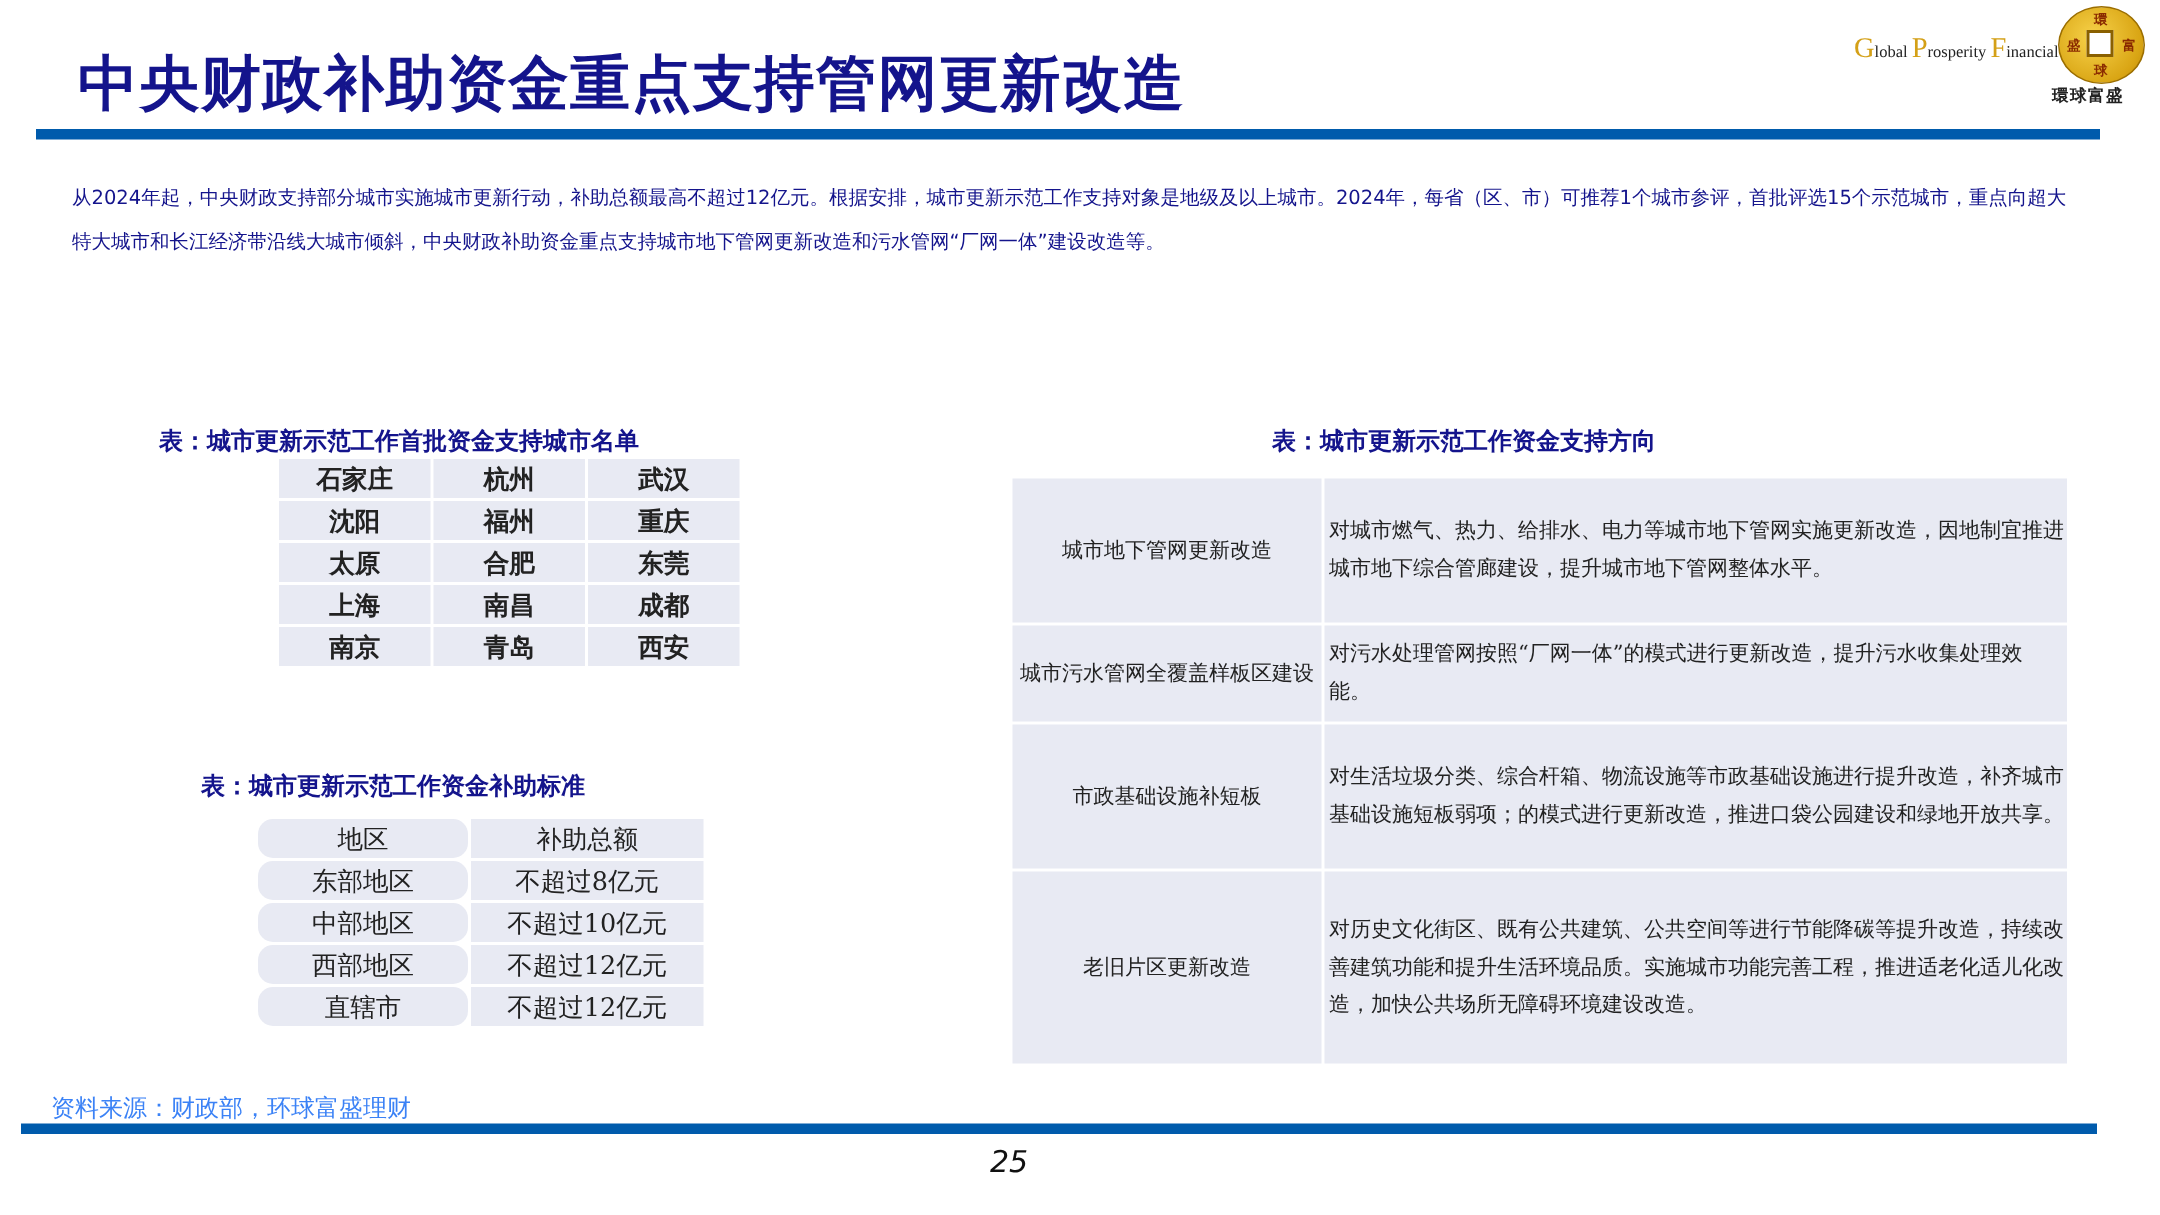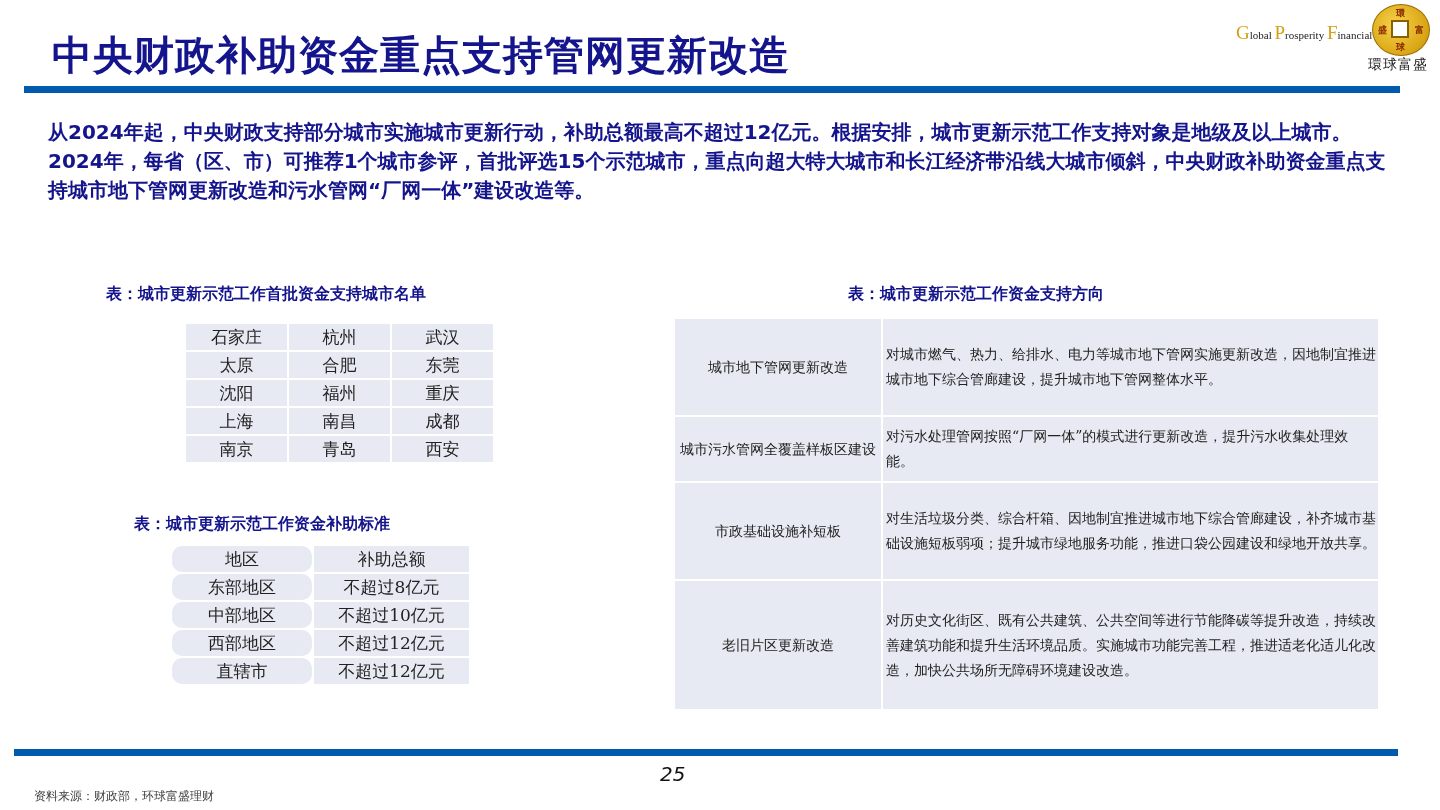--- a/index.html
+++ b/index.html
@@ -8,51 +8,51 @@
   .abs { position: absolute; }
   .title { left: 52px; top: 28px; font-size: 40px; font-weight: bold; color: #14148c; letter-spacing: 1px;
            font-family: "DejaVu Sans", "Liberation Sans", sans-serif; white-space: nowrap; }
   .top-bar { left: 24px; top: 86px; width: 1376px; height: 7px; background: #005bac; }
   .bottom-bar { left: 14px; top: 749px; width: 1384px; height: 7px; background: #005bac; }
 
   .logo { left: 1232px; top: 4px; width: 208px; height: 80px; }
   .logo-en { position: absolute; left: 4px; top: 18px; font-size: 11px; color: #222; white-space: nowrap;
              font-family: "Liberation Serif", serif; }
   .logo-en .cap { font-size: 19px; color: #d4a017; }
-  .logo-cn { position: absolute; left: 136px; top: 52px; font-size: 14px; font-weight: normal; color: #222;
+  .logo-cn { position: absolute; left: 136px; top: 52px; font-size: 11px; font-weight: bold; color: #222;
              letter-spacing: 1px; white-space: nowrap; }
   .coin { position: absolute; left: 140px; top: 0px; width: 56px; height: 50px; border-radius: 50%;
           background: radial-gradient(circle at 40% 40%, #f7d24a, #d9a514 70%, #b88308);
           border: 1px solid #9b6e00; }
   .coin .hole { position: absolute; left: 18px; top: 15px; width: 18px; height: 18px; background: #fff; border: 2px solid #8a6000; box-sizing: border-box; }
   .coin .ch { position: absolute; font-size: 9px; color: #8a2a00; font-weight: bold; }
 
-  .intro { left: 48px; top: 118px; width: 1340px; font-size: 20px; line-height: 29px; color: #14148c;
-           font-family: "DejaVu Sans", "Liberation Sans", sans-serif; font-weight: bold; }
+  .intro { left: 48px; top: 118px; width: 1340px; font-size: 13px; line-height: 29px; color: #14148c;
+           font-family: "DejaVu Sans", "Liberation Sans", sans-serif; }
 
   .caption { font-size: 16px; font-weight: bold; color: #14148c; white-space: nowrap;
              font-family: "DejaVu Sans", "Liberation Sans", sans-serif; }
   .cap1 { left: 106px; top: 284px; }
   .cap2 { left: 134px; top: 514px; }
   .cap3 { left: 848px; top: 284px; }
 
   table { border-collapse: separate; border-spacing: 2px; position: absolute; }
   td { background: #e8eaf3; color: #222; text-align: center; padding: 0; font-size: 17px; }
-  .cities { left: 184px; top: 322px; }
+  .cities { left: 184px; top: 304px; font-weight: bold; }
   .cities td { width: 101px; height: 26px; }
   .subsidy { left: 170px; top: 544px; }
   .subsidy td.c1 { width: 140px; border-radius: 10px; height 26px; }
   .subsidy td.c2 { width: 155px; }
   .subsidy td { height: 26px; }
   .dir { left: 673px; top: 317px; }
   .dir td { font-size: 14px; line-height: 25px; }
   .dir td.k { width: 202px; padding: 0 2px; }
   .dir td.v { width: 490px; text-align: left; padding: 0 2px 0 3px; }
 
-  .source { left: 34px; top: 788px; font-size: 12px; color: #404040; white-space: nowrap; }
+  .source { left: 34px; top: 729px; font-size: 16px; color: #3b82f6; white-space: nowrap; }
   .page { left: 660px; top: 762px; font-size: 20px; color: #111; font-family: "DejaVu Sans", "Liberation Sans", sans-serif; font-style: italic; }
 </style>
 </head>
 <body>
 
 <div class="abs title">中央财政补助资金重点支持管网更新改造</div>
 
 <div class="abs logo">
   <div class="logo-en">
     <span class="cap">G</span><span>lobal </span><span class="cap">P</span><span>rosperity </span><span class="cap">F</span><span>inancial</span>
@@ -73,28 +73,28 @@
 
 <div class="abs caption cap1">表：城市更新示范工作首批资金支持城市名单</div>
 <table class="cities">
   <tbody>
       <tr>
     <td>石家庄</td>
     <td>杭州</td>
     <td>武汉</td>
   </tr>
   <tr>
+    <td>沈阳</td>
+    <td>福州</td>
+    <td>重庆</td>
+  </tr>
+  <tr>
     <td>太原</td>
     <td>合肥</td>
     <td>东莞</td>
-  </tr>
-  <tr>
-    <td>沈阳</td>
-    <td>福州</td>
-    <td>重庆</td>
   </tr>
   <tr>
     <td>上海</td>
     <td>南昌</td>
     <td>成都</td>
   </tr>
   <tr>
     <td>南京</td>
     <td>青岛</td>
     <td>西安</td>
@@ -134,21 +134,21 @@
       <tr>
     <td class="k" style="height:96px;">城市地下管网更新改造</td>
     <td class="v">对城市燃气、热力、给排水、电力等城市地下管网实施更新改造，因地制宜推进城市地下综合管廊建设，提升城市地下管网整体水平。</td>
   </tr>
   <tr>
     <td class="k" style="height:64px;">城市污水管网全覆盖样板区建设</td>
     <td class="v">对污水处理管网按照“厂网一体”的模式进行更新改造，提升污水收集处理效能。</td>
   </tr>
   <tr>
     <td class="k" style="height:96px;">市政基础设施补短板</td>
-    <td class="v">对生活垃圾分类、综合杆箱、因地制宜推进城市地下综合管廊建设，补齐城市基础设施短板弱项；提升城市绿地服务功能，推进口袋公园建设和绿地开放共享。</td>
+    <td class="v">对生活垃圾分类、综合杆箱、物流设施等市政基础设施进行提升改造，补齐城市基础设施短板弱项；的模式进行更新改造，推进口袋公园建设和绿地开放共享。</td>
   </tr>
   <tr>
     <td class="k" style="height:128px;">老旧片区更新改造</td>
     <td class="v">对历史文化街区、既有公共建筑、公共空间等进行节能降碳等提升改造，持续改善建筑功能和提升生活环境品质。实施城市功能完善工程，推进适老化适儿化改造，加快公共场所无障碍环境建设改造。</td>
   </tr>
 </tbody>
   </table>
 
 <div class="abs bottom-bar"></div>
 <div class="abs source">资料来源：财政部，环球富盛理财</div>

